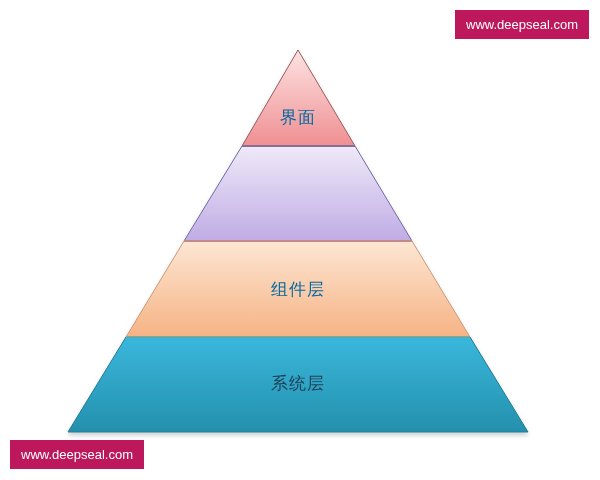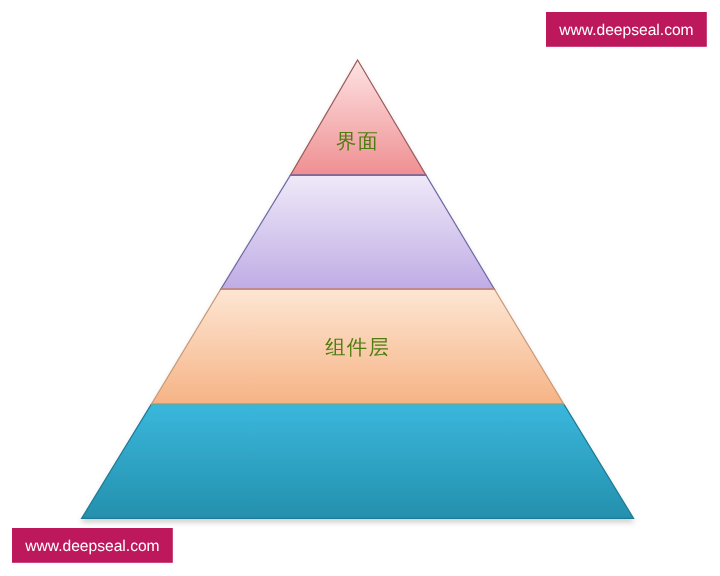--- a/index.html
+++ b/index.html
@@ -1,18 +1,18 @@
 <!DOCTYPE html>
 <html><head>
 <meta charset="utf-8">
 <style>
   html, body { margin:0; padding:0; background:#ffffff; }
   body { width:600px; height:480px; position:relative; overflow:hidden; font-family:"DejaVu Sans", sans-serif; }
   .diagram { position:absolute; left:0; top:0; width:600px; height:480px; }
-  .layer-label { position:absolute; font-size:17px; color:#4d7c0f; text-align:center; width:200px; letter-spacing:1px; }
+  .layer-label { position:absolute; font-size:17px; color:#0369a1; text-align:center; width:200px; letter-spacing:1px; }
   .watermark { position:absolute; background:#be185d; color:#ffffff; font-family:Liberation Sans, sans-serif; font-size:13px; display:flex; align-items:center; justify-content:center; }
 </style>
 </head>
 <body>
 
 <div class="diagram">
   <svg width="600" height="480" viewBox="0 0 600 480">
     <defs>
       <linearGradient id="g0" x1="0" y1="0" x2="0" y2="1">
         <stop offset="0" stop-color="#fde3e3"></stop>
@@ -40,16 +40,17 @@
       <polygon points="242,146 355,146 412,241 184,241" fill="url(#g1)" stroke="#6f6aa3" stroke-width="1"></polygon>
       <polygon points="298,50 355,146 242,146" fill="url(#g0)" stroke="#9c5a5a" stroke-width="1"></polygon>
     </g>
     <line x1="126" y1="337" x2="470" y2="337" stroke="#5fa9a8" stroke-width="1.5"></line>
     <line x1="184" y1="241" x2="412" y2="241" stroke="#d0887a" stroke-width="1.5"></line>
     <line x1="242" y1="146" x2="355" y2="146" stroke="#7a6aa0" stroke-width="1.5"></line>
   </svg>
 
   <div class="layer-label" style="left:198px; top:106px;">界面</div>
   <div class="layer-label" style="left:198px; top:278px;">组件层</div>
+  <div class="layer-label" style="left:198px; top:372px; color:#1d3f55;">系统层</div>
 </div>
 
 <div class="watermark" style="left:455px; top:10px; width:134px; height:29px;">www.deepseal.com</div>
 <div class="watermark" style="left:10px; top:440px; width:134px; height:29px;">www.deepseal.com</div>
 
 </body></html>

